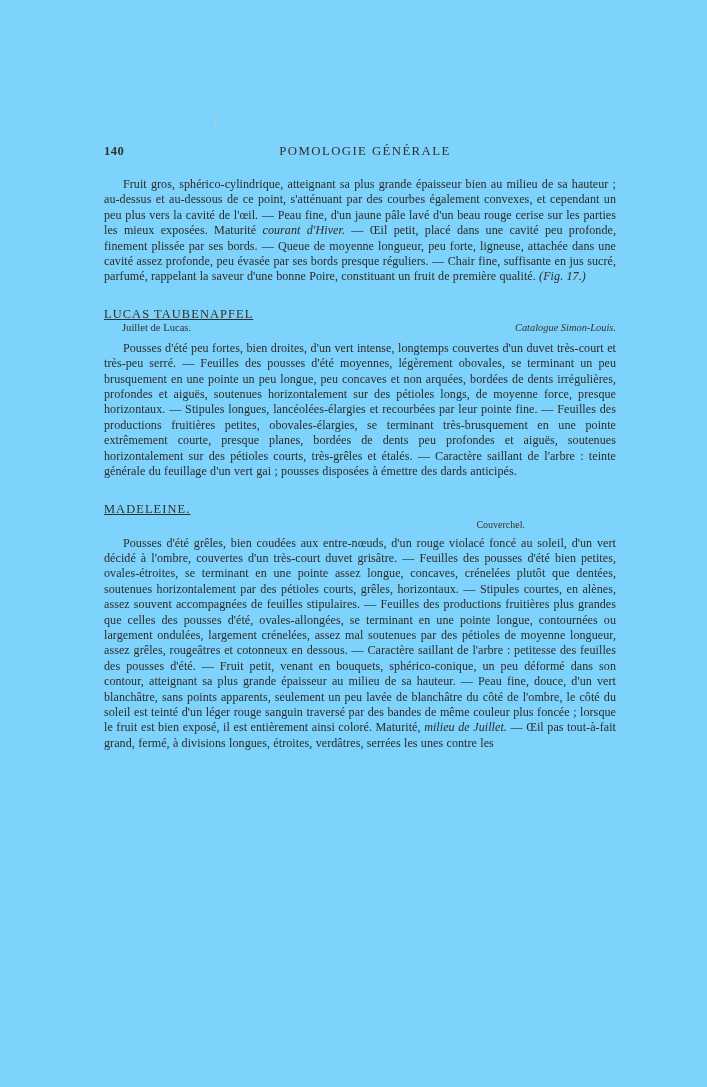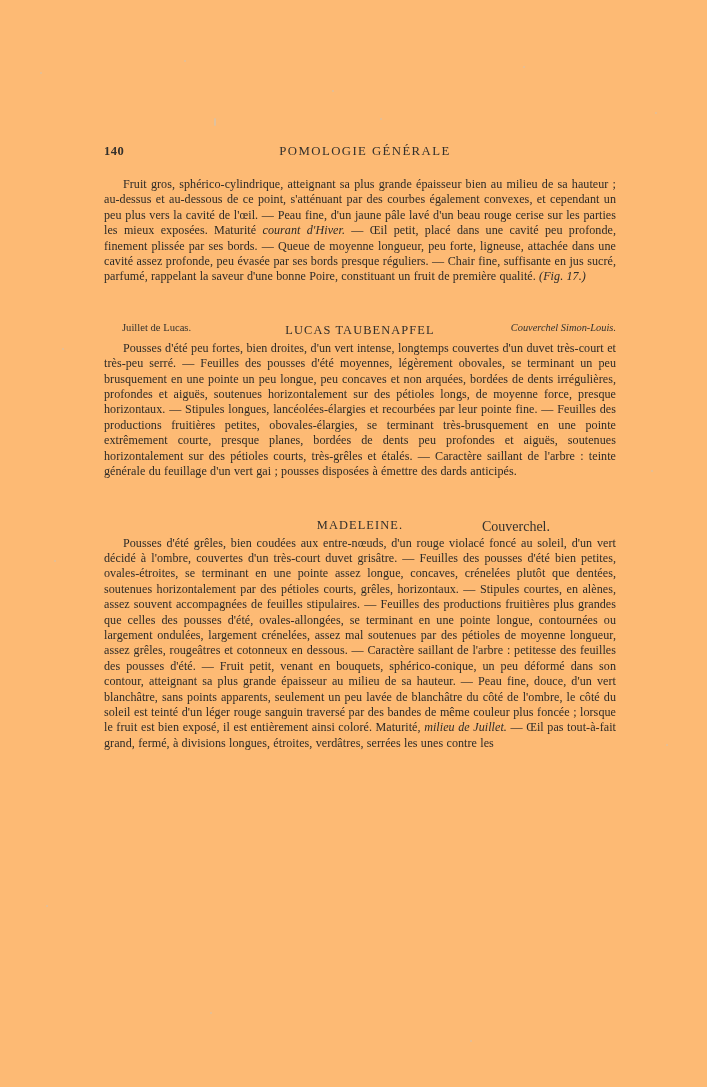--- a/index.html
+++ b/index.html
@@ -13,21 +13,21 @@
     font-family: "Liberation Serif", serif;
     color: #2a2a28;
     position: relative;
     overflow: hidden;
   }
   .page {
     position: absolute;
     top: 0; left: 0;
     width: 707px;
     height: 1087px;
-    background: #fdba74;
+    background: #7dd3fc;
   }
   
   .speck {
     position: absolute;
     background: #c9c6bd;
     border-radius: 50%;
     opacity: .55;
   }
   .content {
     position: absolute;
@@ -64,25 +64,25 @@
     margin: 0 0 2px 0;
     text-indent: 19px;
     color: #2e2b27;
     letter-spacing: .05px;
     word-spacing: .2px;
   }
   .italic { font-style: italic; }
   .spacer-md { height: 20px; }
 
   .section-title {
-    text-align: center;
     font-size: 12.4px;
     letter-spacing: 1.1px;
-    margin: 16px;
+    margin: 0;
     color: #332f2b;
+    text-decoration: underline;
   }
   .title-block {
     position: relative;
     height: 34px;
   }
   .title-block .section-title {
     position: absolute;
     left: 0; right: 0;
     top: 0;
   }
@@ -101,23 +101,23 @@
     font-style: italic;
     color: #35322d;
   }
   .title-block2 {
     position: relative;
     height: 34px;
   }
   .title-block2 .section-title { position: absolute; left:0; right:0; top:0; }
   .title-block2 .sub-center-right {
     position: absolute;
-    right: 66px;
+    right: 91px;
     top: 17px;
-    font-size: 14px;
+    font-size: 10px;
     color: #35322d;
   }
   .smallcaps {
     font-variant: small-caps;
   }
 </style>
 </head>
 <body>
 
 <div class="page">
@@ -144,21 +144,21 @@
       <div class="running-head">POMOLOGIE GÉNÉRALE</div>
     </div>
 
     <p class="body"><span>Fruit gros, sphérico-cylindrique, atteignant sa plus grande épaisseur bien au milieu de sa hauteur ; au-dessus et au-dessous de ce point, s'atténuant par des courbes également convexes, et cependant un peu plus vers la cavité de l'œil. — Peau fine, d'un jaune pâle lavé d'un beau rouge cerise sur les parties les mieux exposées. Maturité</span> <span class="italic">courant d'Hiver.</span> <span>— Œil petit, placé dans une cavité peu profonde, finement plissée par ses bords. — Queue de moyenne longueur, peu forte, ligneuse, attachée dans une cavité assez profonde, peu évasée par ses bords presque réguliers. — Chair fine, suffisante en jus sucré, parfumé, rappelant la saveur d'une bonne Poire, constituant un fruit de première qualité.</span> <span class="italic">(Fig. 17.)</span></p>
 
     <div class="spacer-md"></div>
 
     <div class="title-block">
       <div class="section-title smallcaps">LUCAS TAUBENAPFEL</div>
       <div class="sub-left">Juillet de Lucas.</div>
-      <div class="sub-right">Couverchel Simon-Louis.</div>
+      <div class="sub-right">Catalogue Simon-Louis.</div>
     </div>
 
     <p class="body">Pousses d'été peu fortes, bien droites, d'un vert intense, longtemps couvertes d'un duvet très-court et très-peu serré. — Feuilles des pousses d'été moyennes, légèrement obovales, se terminant un peu brusquement en une pointe un peu longue, peu concaves et non arquées, bordées de dents irrégulières, profondes et aiguës, soutenues horizontalement sur des pétioles longs, de moyenne force, presque horizontaux. — Stipules longues, lancéolées-élargies et recourbées par leur pointe fine. — Feuilles des productions fruitières petites, obovales-élargies, se terminant très-brusquement en une pointe extrêmement courte, presque planes, bordées de dents peu profondes et aiguës, soutenues horizontalement sur des pétioles courts, très-grêles et étalés. — Caractère saillant de l'arbre : teinte générale du feuillage d'un vert gai ; pousses disposées à émettre des dards anticipés.</p>
 
     <div class="spacer-md"></div>
 
     <div class="title-block2">
       <div class="section-title smallcaps">MADELEINE.</div>
       <div class="sub-center-right">Couverchel.</div>
     </div>

